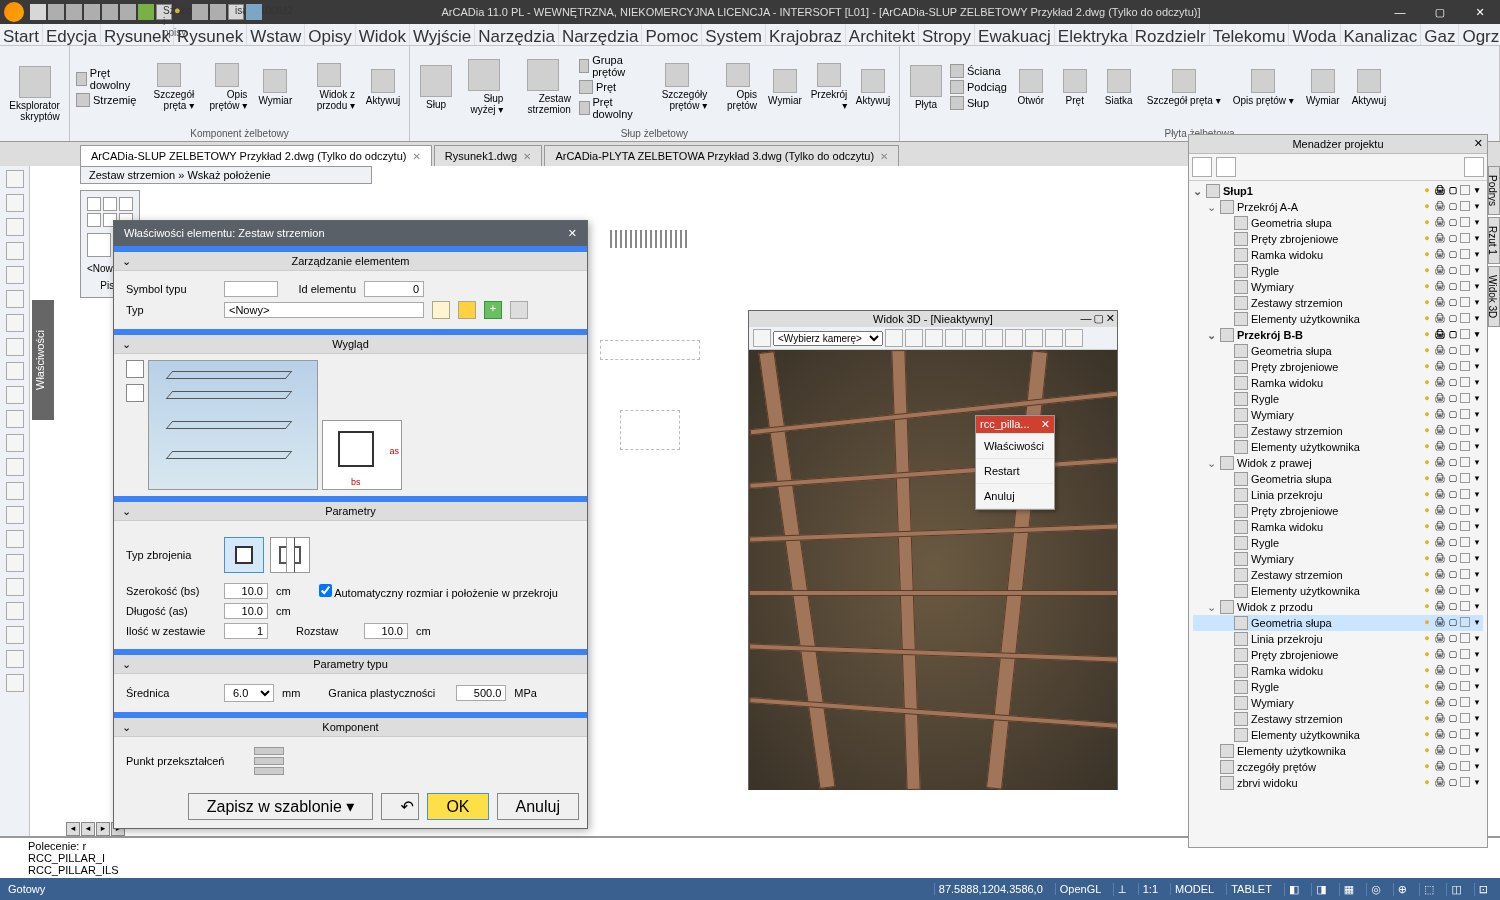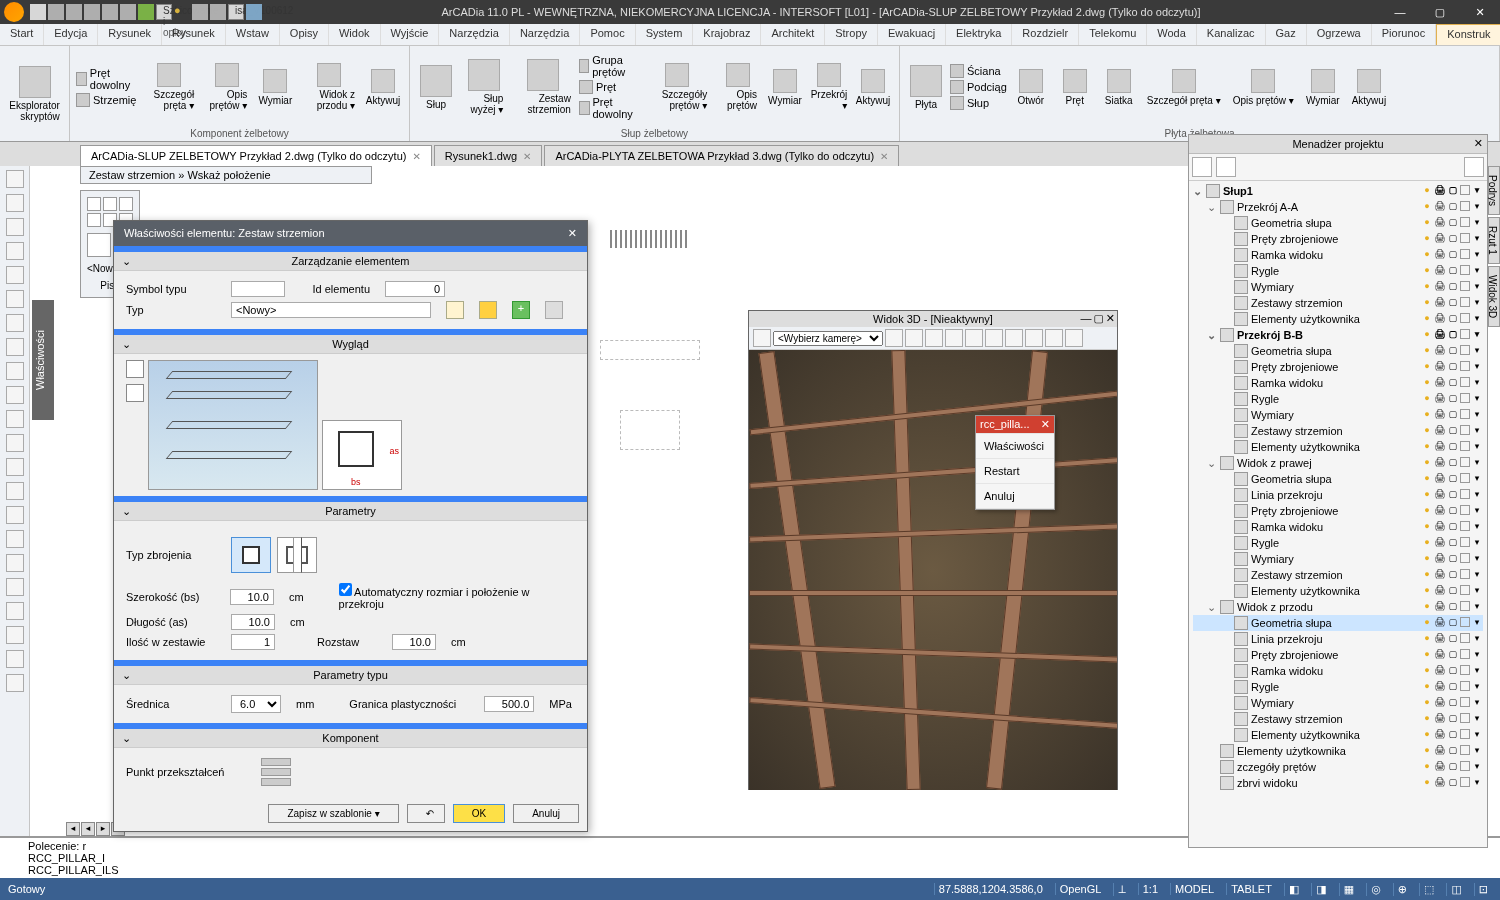--- a/index.html
+++ b/index.html
@@ -7,21 +7,21 @@
 .titlebar{height:24px;background:#3a3a3a;color:#fff;display:flex;align-items:center;padding-left:4px}
 .titlebar .logo{width:20px;height:20px;background:linear-gradient(135deg,#ff8c00,#ffa500);border-radius:50%;margin-right:4px}
 .titlebar .qat{display:flex;gap:2px;margin-left:2px}
 .titlebar .qat span{width:16px;height:16px;display:inline-block;opacity:0.8}
 .titlebar .title{flex:1;text-align:center;font-size:11px;color:#ddd}
 .titlebar .winbtns{display:flex}
 .titlebar .winbtns div{width:40px;height:24px;text-align:center;line-height:24px;color:#fff}
 .titlebar .winbtns div:last-child{background:transparent}
 .qat-box{background:#fff;color:#333;border:1px solid #999;padding:0 6px;height:16px;font-size:10px;display:inline-flex;align-items:center}
 .menubar{height:22px;background:#eef1f5;border-bottom:1px solid #c5c5c5;display:flex}
-.menubar div{padding:3px 10px;font-size:11px;color:#333;border-right:1px solid #ddd}
+.menubar div{padding:3px 3px;font-size:17px;color:#333;border-right:1px solid #ddd}
 .menubar div.active{background:#fff4dd;border:1px solid #e0b050;border-bottom:none}
 .ribbon{height:96px;background:#eef1f5;border-bottom:1px solid #999;display:flex;overflow:hidden}
 .ribbon-group{border-right:1px solid #c5c5c5;padding:2px 6px;display:flex;flex-direction:column;position:relative}
 .ribbon-group .label{text-align:center;font-size:10px;color:#555;margin-top:auto;padding-top:2px}
 .ribbon-items{display:flex;gap:4px;flex:1}
 .ribbon-btn{display:flex;flex-direction:column;align-items:center;justify-content:center;padding:2px 4px;min-width:40px}
 .ribbon-btn .ico{width:24px;height:24px;background:#d0d0d0;border:1px solid #aaa;margin-bottom:2px}
 .ribbon-btn .ico.lg{width:32px;height:32px}
 .ribbon-btn span{font-size:10px;text-align:right;line-height:11px}
 .ribbon-small{display:flex;flex-direction:column;gap:2px;justify-content:center}
@@ -34,27 +34,27 @@
 .workspace{position:absolute;top:166px;left:30px;right:0;bottom:64px;background:#fff}
 .left-tools{position:absolute;top:166px;left:0;width:30px;bottom:64px;background:#eef1f5;border-right:1px solid #c5c5c5;display:flex;flex-direction:column;align-items:center;padding-top:4px;gap:6px}
 .left-tools div{width:18px;height:18px;border:1px solid #aaa;background:#f5f5f5}
 .wlas-tab{position:absolute;top:300px;left:32px;width:22px;height:120px;background:#666;color:#fff;writing-mode:vertical-rl;text-align:center;font-size:11px;padding:4px 2px;transform:rotate(180deg)}
 .subtab{position:absolute;top:0;left:50px;background:#eef1f5;border:1px solid #999;padding:2px 100px 2px 8px;font-size:11px}
 .props-dialog{position:absolute;top:220px;left:113px;width:475px;background:#f0f0f0;border:1px solid #666;box-shadow:2px 2px 8px rgba(0,0,0,0.3);z-index:40}
 .props-dialog .dlg-title{background:#5a6068;color:#fff;padding:6px 10px;display:flex;justify-content:space-between;font-size:12px}
 .props-dialog .sec-hdr{background:#ddd;padding:3px;text-align:center;font-size:11px;border-top:6px solid #3b82f6;border-bottom:1px solid #ccc;position:relative}
 .props-dialog .sec-hdr::before{content:"⌄";position:absolute;left:8px}
 .props-dialog .sec-body{padding:6px 12px}
-.props-dialog .row{display:flex;align-items:center;margin:4px 0;gap:15px}
+.props-dialog .row{display:flex;align-items:center;margin:4px 0;gap:8px}
 .props-dialog .row label{width:90px;font-size:11px}
 .props-dialog .row input,.props-dialog select{border:1px solid #aaa;padding:1px 4px;font-size:11px;background:#fff}
 .props-dialog .preview{display:flex;gap:4px}
 .props-dialog .preview-img{width:170px;height:130px;background:linear-gradient(#b8d0e8,#d8e8f0);border:1px solid #999;position:relative}
 .props-dialog .btn-row{display:flex;justify-content:flex-end;gap:8px;padding:8px}
-.props-dialog button{padding:3px 18px;border:1px solid #888;background:#f0f0f0;font-size:10px}
+.props-dialog button{padding:3px 18px;border:1px solid #888;background:#f0f0f0;font-size:16px}
 .props-dialog button.primary{background:#fde047;border-color:#4a90d9}
 .typebox{display:flex;gap:6px;margin:6px 0}
 .typebox div{width:40px;height:36px;border:1px solid #999;display:flex;align-items:center;justify-content:center;background:#fff}
 .typebox div.sel{background:#d5e8fa;border-color:#4a90d9}
 .view3d{position:absolute;top:310px;left:748px;width:370px;height:480px;border:1px solid #666;background:#fff;z-index:30}
 .view3d .v3-title{background:#ddd;text-align:center;font-size:11px;padding:2px;position:relative}
 .view3d .v3-title .wb{position:absolute;right:2px;top:1px;display:flex;gap:2px}
 .view3d .v3-tools{background:#eef1f5;padding:2px 4px;display:flex;gap:2px;align-items:center;border-bottom:1px solid #ccc}
 .view3d .v3-tools span{width:18px;height:18px;border:1px solid #aaa;background:#f5f5f5;display:inline-block}
 .view3d .v3-canvas{height:440px;background:radial-gradient(ellipse at center,#6b5a42 0%,#3a3228 100%);position:relative;overflow:hidden}

